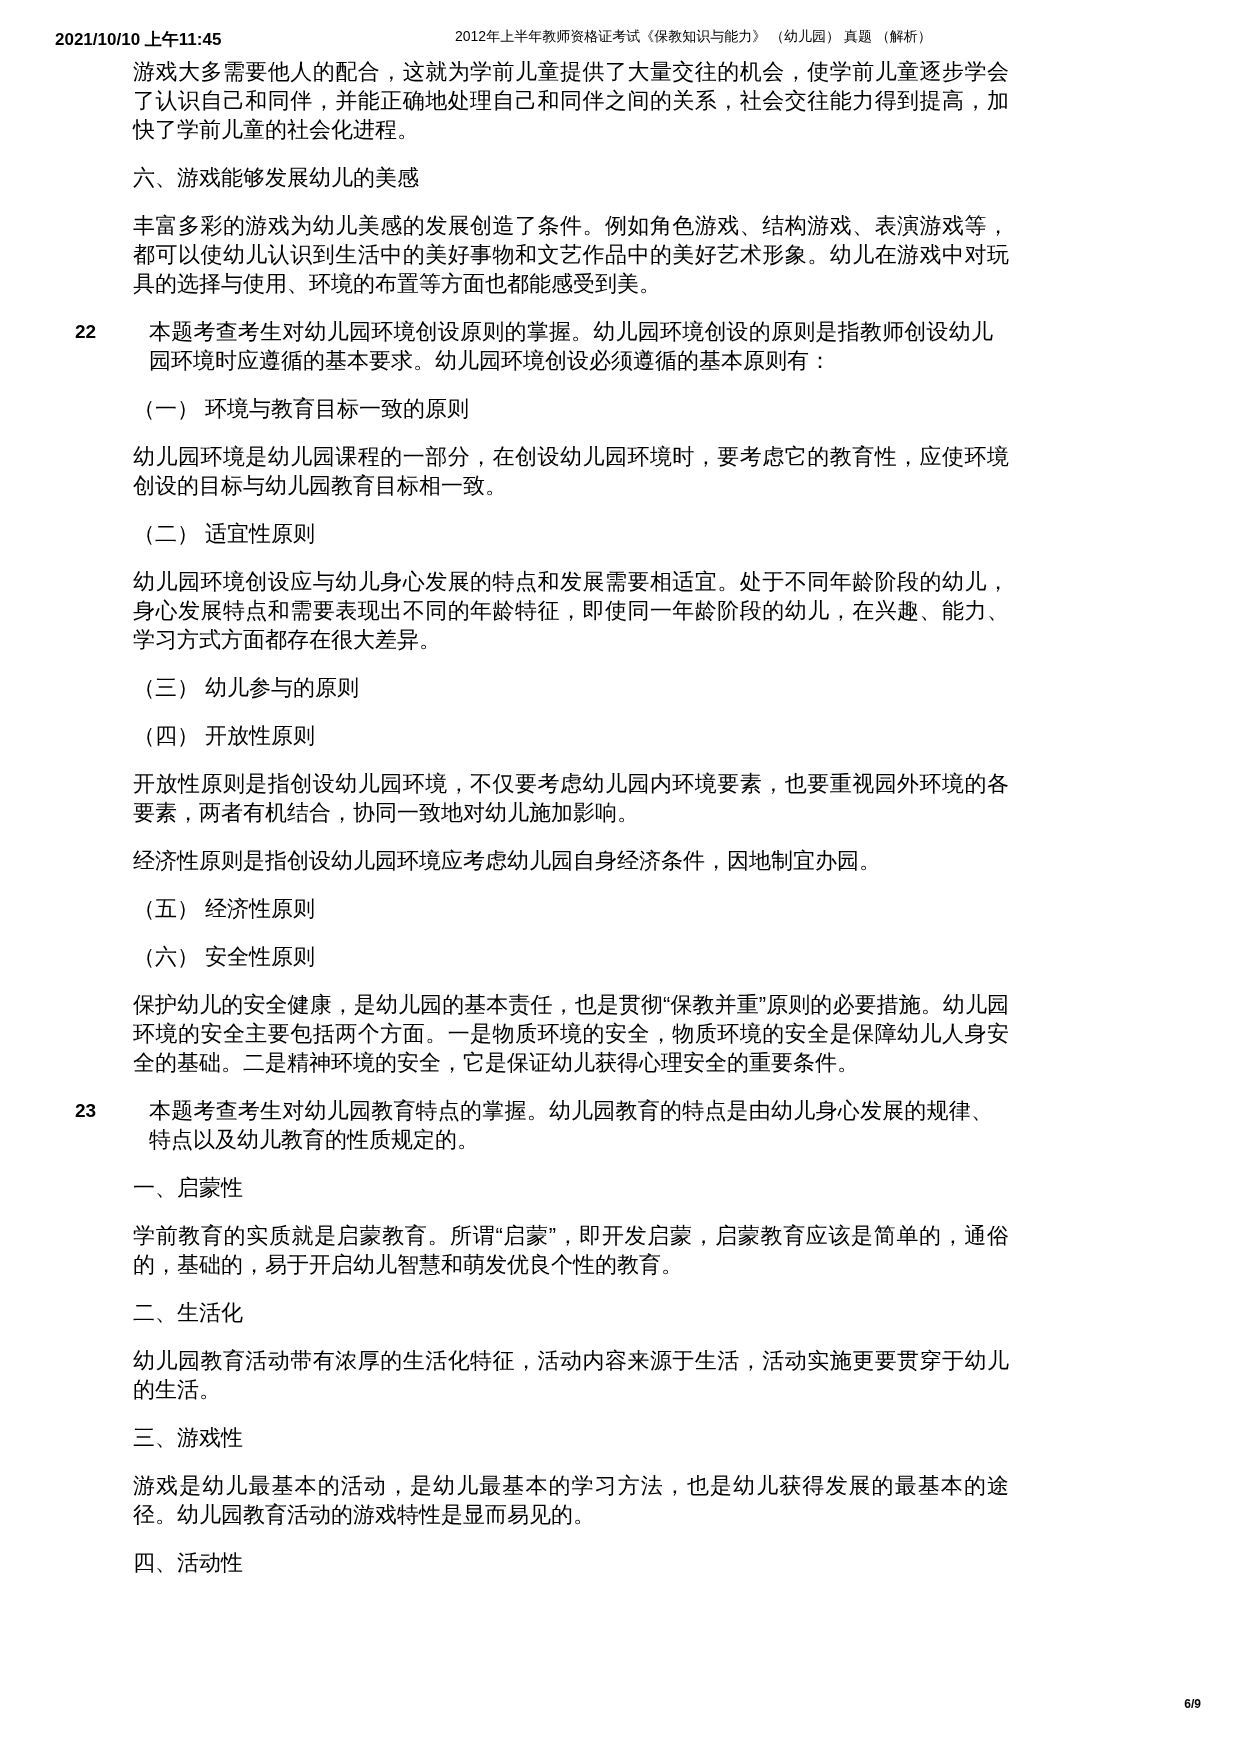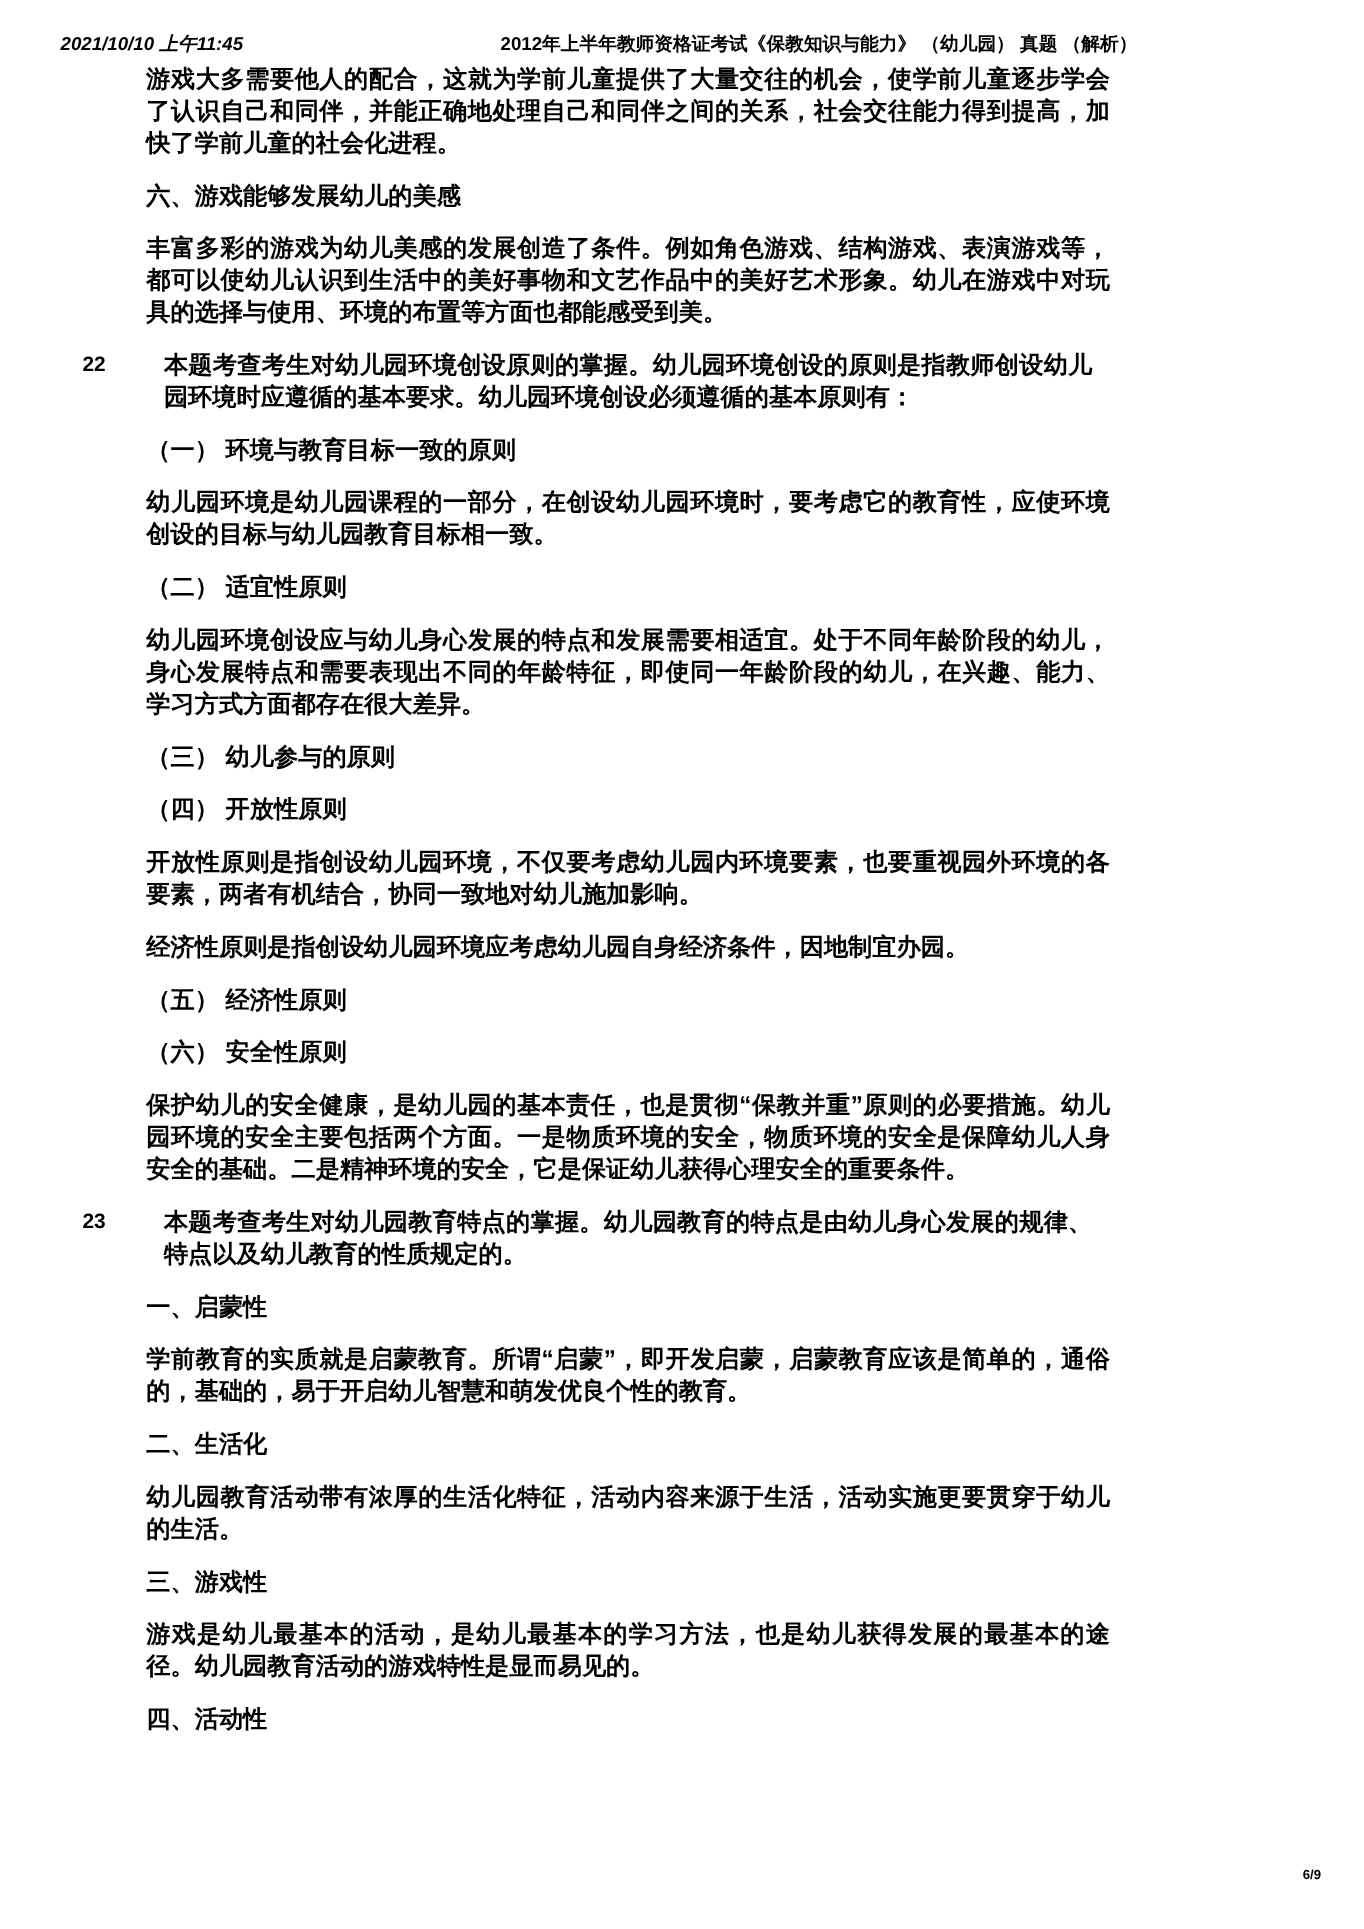--- a/index.html
+++ b/index.html
@@ -10,32 +10,32 @@
     color: #000000;
   }
   .page {
     position: relative;
     width: 1240px; height: 1754px;
     background: #ffffff;
     overflow: hidden;
   }
   .hdr-datetime {
     position: absolute; left: 55px; top: 28px;
-    font-size: 17px; font-weight: 600; white-space: nowrap; font-style: italic;
+    font-size: 17px; font-weight: 600; white-space: nowrap;
   }
   .hdr-title {
     position: absolute; left: 455px; top: 28px;
-    font-size: 17px; font-weight: 700; white-space: nowrap;
+    font-size: 14px; font-weight: 400; white-space: nowrap;
   }
   .doc-body {
     position: absolute; left: 133px; top: 57px; width: 876px;
   }
   .blk {
     font-size: 22px; line-height: 29px;
-    font-weight: 700;
+    font-weight: 400;
     text-align: justify;
     margin: 0 0 19px 0;
   }
   .blk.heading, .blk.subheading { text-align: left; }
   .item { position: relative; margin: 0 0 19px 0; }
   .item .qnum {
     position: absolute; left: -58px; top: 0;
     font-size: 19px; line-height: 29px; font-weight: 600;
   }
   .item .blk { margin: 16px; }

